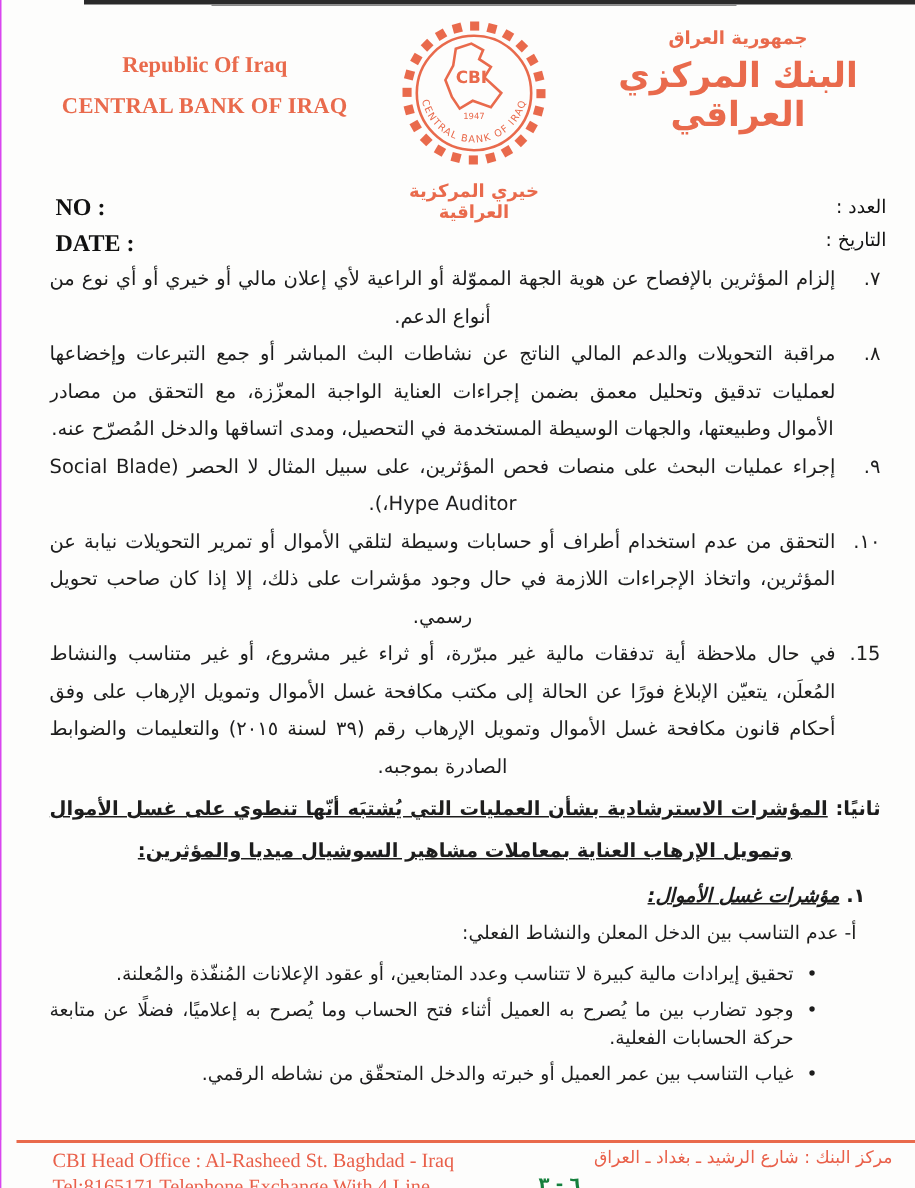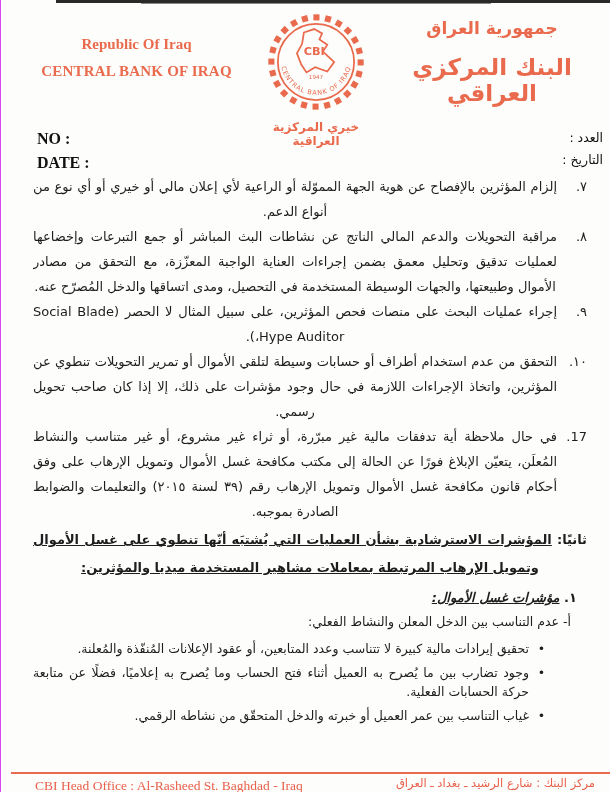--- a/index.html
+++ b/index.html
@@ -16,48 +16,48 @@
   
   .hdr-left{position:absolute;top:36px;left:28px;width:215px;text-align:center;
     font-family:"Liberation Serif",serif;font-weight:bold;color:#e96a4c;}
   .hdr-left .l1{font-size:15px;margin-bottom:10px;}
   .hdr-left .l2{font-size:15px;letter-spacing:.2px;}
 
   .logo-wrap{position:absolute;top:10px;left:253px;width:124px;text-align:center;}
   .logo-caption{margin-top:2px;font-size:12px;font-weight:bold;color:#e96a4c;}
 
   .hdr-right{position:absolute;top:18px;right:14px;width:210px;text-align:center;color:#e96a4c;}
-  .hdr-right .c1{font-size:17px;font-weight:bold;margin-bottom:16px;}
+  .hdr-right .c1{font-size:12px;font-weight:bold;margin-bottom:6px;}
   .hdr-right .c2{font-size:23px;font-weight:bold;}
 
   
   .refs-left{position:absolute;top:130px;left:36px;font-family:"Liberation Serif",serif;
     font-weight:bold;font-size:16px;color:#111;}
   .refs-left div{margin-bottom:6px;}
-  .refs-right{position:absolute;top:130px;right:8px;text-align:right;font-size:12.5px;color:#111;direction:rtl;}
+  .refs-right{position:absolute;top:130px;right:20px;text-align:right;font-size:12.5px;color:#111;direction:rtl;}
   .refs-right div{margin-bottom:7px;}
 
   
   .body{position:absolute;top:174px;left:32px;right:24px;bottom:38px;direction:rtl;overflow:hidden;}
   .item{display:flex;direction:rtl;font-size:13px;line-height:25px;}
   .item .num{flex:0 0 30px;text-align:right;white-space:nowrap;}
   .item .txt{flex:1;text-align:justify;text-align-last:center;}
   .sec-head{font-size:13px;font-weight:bold;line-height:28px;text-align:justify;
     text-align-last:center;margin-top:2px;}
   .sec-head .u{text-decoration:underline;}
   .sub1{font-size:13px;font-weight:bold;margin-top:8px;padding-right:10px;}
   .sub1 .u{text-decoration:underline;font-style:italic;}
   .sub1a{font-size:12.5px;font-weight:normal;margin-top:9px;padding-right:16px;}
   .bullets{margin-top:10px;padding-right:42px;}
   .bullet{display:flex;direction:rtl;font-size:12.5px;line-height:19px;margin-bottom:5px;}
   .bullet .bm{flex:0 0 16px;}
   .bullet .bt{flex:1;text-align:justify;}
 
   
-  .footer{position:absolute;left:0;right:0;bottom:0;height:20px;background:#fdfdfc;}
+  .footer{position:absolute;left:0;right:0;bottom:0;height:32px;background:#fdfdfc;}
   .f-rule{position:absolute;top:0;left:10px;right:0;height:2px;background:#e96a4c;}
   .f-en{position:absolute;top:5px;left:34px;width:310px;color:#e9604a;
     font-family:"Liberation Serif",serif;font-size:13.5px;line-height:17px;white-space:nowrap;}
   .f-ar{position:absolute;top:4px;right:16px;width:250px;text-align:right;direction:rtl;
     color:#e9604a;font-size:11.5px;line-height:15px;}
   .f-page{position:absolute;top:22px;left:358px;color:#15803d;font-size:12px;font-weight:bold;}
   svg text{font-family:"DejaVu Sans",sans-serif;}
 </style>
 </head>
 <body>
@@ -134,30 +134,30 @@
     <div class="item">
       <span class="num">٨.</span>
       <div class="txt">مراقبة التحويلات والدعم المالي الناتج عن نشاطات البث المباشر أو جمع التبرعات وإخضاعها لعمليات تدقيق وتحليل معمق بضمن إجراءات العناية الواجبة المعزّزة، مع التحقق من مصادر الأموال وطبيعتها، والجهات الوسيطة المستخدمة في التحصيل، ومدى اتساقها والدخل المُصرّح عنه.</div>
     </div>
     <div class="item">
       <span class="num">٩.</span>
       <div class="txt">إجراء عمليات البحث على منصات فحص المؤثرين، على سبيل المثال لا الحصر (Social Blade ،Hype Auditor).</div>
     </div>
     <div class="item">
       <span class="num">١٠.</span>
-      <div class="txt">التحقق من عدم استخدام أطراف أو حسابات وسيطة لتلقي الأموال أو تمرير التحويلات تنطوي عن المؤثرين، واتخاذ الإجراءات اللازمة في حال وجود مؤشرات على ذلك، إلا إذا كان صاحب تحويل رسمي.</div>
+      <div class="txt">التحقق من عدم استخدام أطراف أو حسابات وسيطة لتلقي الأموال أو تمرير التحويلات نيابة عن المؤثرين، واتخاذ الإجراءات اللازمة في حال وجود مؤشرات على ذلك، إلا إذا كان صاحب تحويل رسمي.</div>
     </div>
     <div class="item">
-      <span class="num">17.</span>
+      <span class="num">15.</span>
       <div class="txt">في حال ملاحظة أية تدفقات مالية غير مبرّرة، أو ثراء غير مشروع، أو غير متناسب والنشاط المُعلَن، يتعيّن الإبلاغ فورًا عن الحالة إلى مكتب مكافحة غسل الأموال وتمويل الإرهاب على وفق أحكام قانون مكافحة غسل الأموال وتمويل الإرهاب رقم (٣٩ لسنة ٢٠١٥) والتعليمات والضوابط الصادرة بموجبه.</div>
     </div>
 
     <div class="sec-head">
       <span>ثانيًا:</span>
-      <span class="u">المؤشرات الاسترشادية بشأن العمليات التي يُشتبَه أنّها تنطوي على غسل الأموال وتمويل الإرهاب المرتبطة بمعاملات مشاهير المستخدمة ميديا والمؤثرين:</span>
+      <span class="u">المؤشرات الاسترشادية بشأن العمليات التي يُشتبَه أنّها تنطوي على غسل الأموال وتمويل الإرهاب العناية بمعاملات مشاهير السوشيال ميديا والمؤثرين:</span>
     </div>
 
     <div class="sub1">
       <span>١.</span>
       <span class="u">مؤشرات غسل الأموال:</span>
     </div>
 
     <div class="sub1a">أ- عدم التناسب بين الدخل المعلن والنشاط الفعلي:</div>
 
     <div class="bullets">

